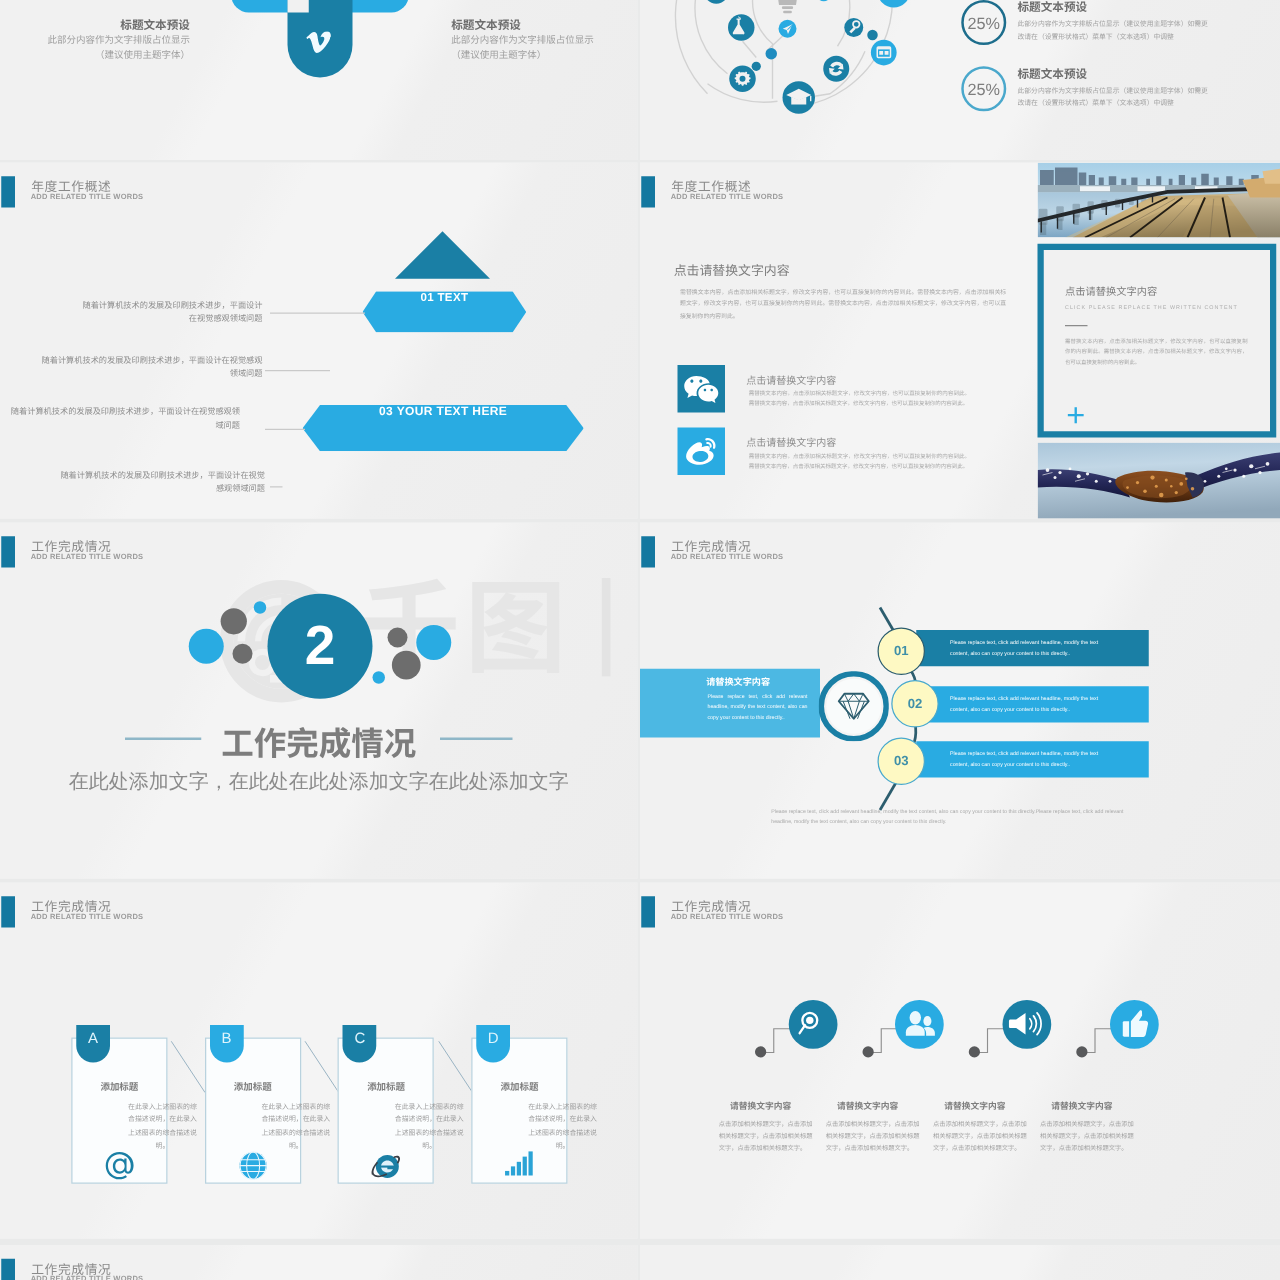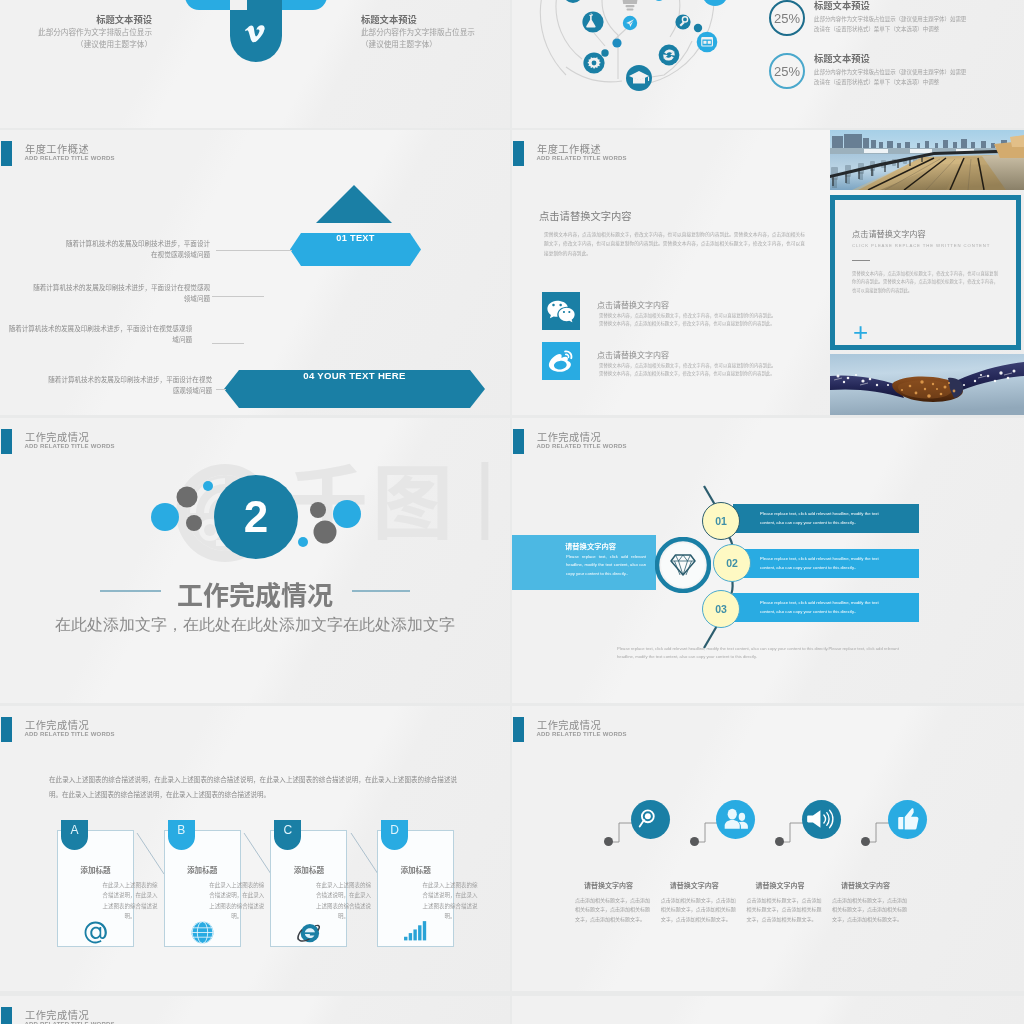--- a/index.html
+++ b/index.html
@@ -307,22 +307,22 @@
   <div class="slide sl-tl">
     <div class="hdr">
       <div class="bar"></div>
       <div class="t1">年度工作概述</div>
       <div class="t2">ADD RELATED TITLE WORDS</div>
     </div>
     <div class="pyr-top"></div>
     <div class="pyr r1">
         <span>01  TEXT</span>
       </div>
-    <div class="pyr r4">
-        <span>04 YOUR  TEXT HERE</span>
+    <div class="pyr r3">
+        <span>03 YOUR  TEXT HERE</span>
       </div>
     <div class="pdesc p1">随着计算机技术的发展及印刷技术进步，平面设计在视觉感观领域问题</div>
     <div class="pdesc p2">随着计算机技术的发展及印刷技术进步，平面设计在视觉感观领域问题</div>
     <div class="pdesc p3">随着计算机技术的发展及印刷技术进步，平面设计在视觉感观领域问题</div>
     <div class="pdesc p4">随着计算机技术的发展及印刷技术进步，平面设计在视觉感观领域问题</div>
     <div class="pline l1"></div>
     <div class="pline l2"></div>
     <div class="pline l3"></div>
     <div class="pline l4"></div>
   </div>
@@ -623,21 +623,20 @@
     <div class="s6-num n3">03</div>
     <div class="s6-foot">Please replace text, click add relevant headline, modify the text content, also can copy your content to this directly.Please replace text, click add relevant headline, modify the text content, also can copy your content to this directly.</div>
   </div>
 
   <div class="slide sl-bl">
     <div class="hdr">
       <div class="bar"></div>
       <div class="t1">工作完成情况</div>
       <div class="t2">ADD RELATED TITLE WORDS</div>
     </div>
-    <div class="s7-intro">在此录入上述图表的综合描述说明，在此录入上述图表的综合描述说明，在此录入上述图表的综合描述说明，在此录入上述图表的综合描述说明。在此录入上述图表的综合描述说明，在此录入上述图表的综合描述说明。</div>
     <svg class="s7-conns" width="510" height="285" viewBox="0 0 510 285">
       <g stroke="#9ab4c4" stroke-width="0.8" fill="none">
         <path d="M137 127 L164 168"></path>
         <path d="M244 127 L271 168"></path>
         <path d="M351 127 L378 168"></path>
       </g>
     </svg>
     <div class="s7-cards">
         <div class="s7-card" style="left:57px;top:124px"></div>
         <div class="s7-tab" style="left:61px;top:114px;background:#1a7fa5">

